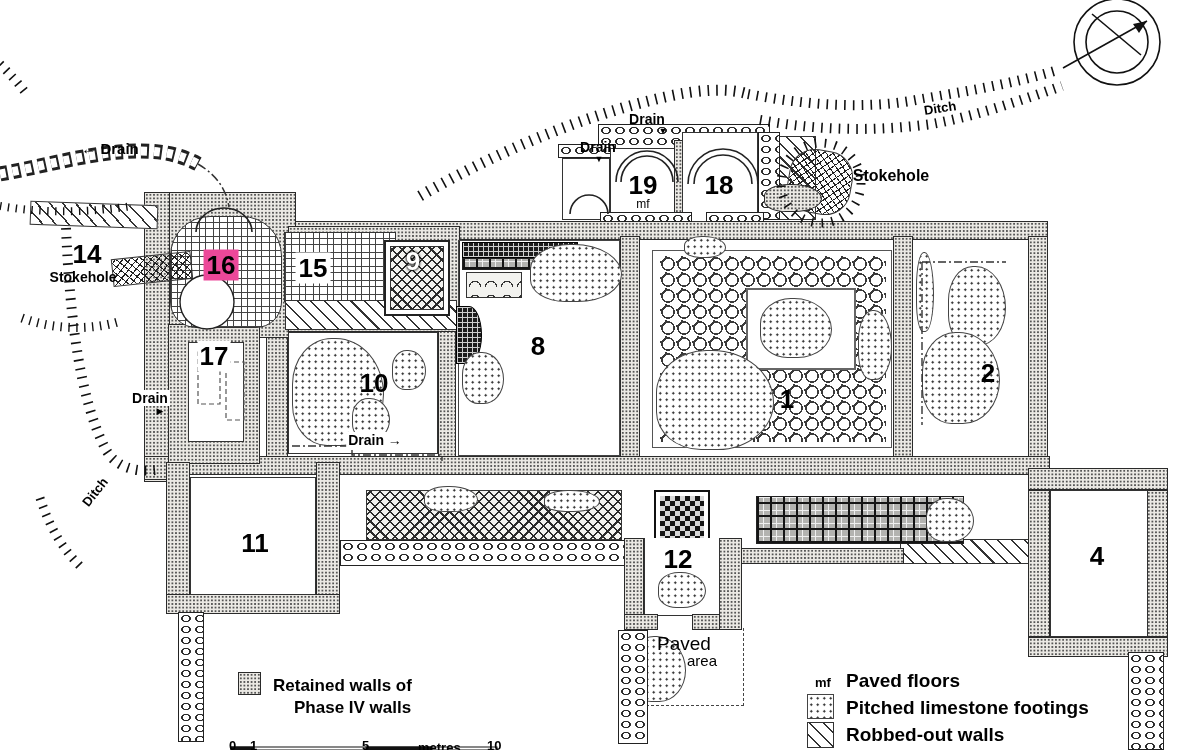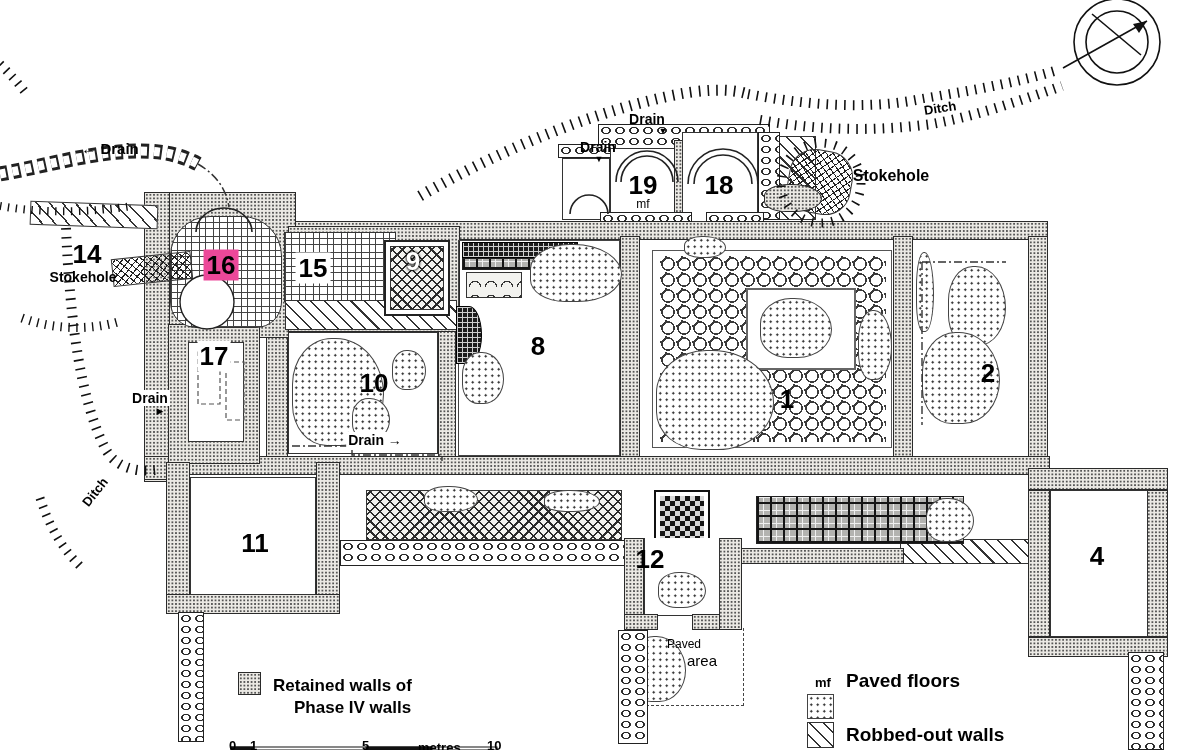--- a/index.html
+++ b/index.html
@@ -221,21 +221,21 @@
       <rect x="366" y="747" width="66" height="3" fill="#111"></rect>
     </g>
   </svg>
 
   <div class="abs ctr room-num" style="left:787px;top:399px">1</div>
   <div class="abs ctr room-num" style="left:988px;top:373px">2</div>
   <div class="abs ctr room-num" style="left:538px;top:346px">8</div>
   <div class="abs ctr room-num" style="left:413px;top:261px;color:#fff;text-shadow:0 0 3px #000,0 0 3px #000">9</div>
   <div class="abs ctr room-num" style="left:374px;top:383px">10</div>
   <div class="abs ctr room-num" style="left:255px;top:543px">11</div>
-  <div class="abs ctr room-num" style="left:650px;top:559px">12</div>
+  <div class="abs ctr room-num" style="left:678px;top:559px">12</div>
   <div class="abs ctr room-num" style="left:1097px;top:556px">4</div>
   <div class="abs ctr room-num" style="left:87px;top:254px">14</div>
   <div class="abs ctr room-num" style="left:313px;top:268px;background:#fff;padding:0 3px">15</div>
   <div class="abs ctr room-num" style="left:221px;top:265px;background:#ec4899;padding:0 3px">16</div>
   <div class="abs ctr room-num" style="left:214px;top:356px;background:#fff;padding:0 2px">17</div>
   <div class="abs ctr room-num" style="left:719px;top:185px">18</div>
   <div class="abs ctr room-num" style="left:643px;top:185px">19</div>
   <div class="abs ctr lbl-sm" style="left:643px;top:204px;font-weight:400">mf</div>
 
   <div class="abs ctr lbl" style="left:110px;top:148px;font-size:15px">← Drain</div>
@@ -243,30 +243,31 @@
   <div class="abs ctr" style="left:663px;top:131px;font-size:9px">▼</div>
   <div class="abs ctr lbl" style="left:598px;top:147px">Drain</div>
   <div class="abs ctr" style="left:599px;top:159px;font-size:9px">▼</div>
   <div class="abs ctr lbl" style="left:150px;top:398px;background:#fff;padding:0 2px">Drain</div>
   <div class="abs ctr" style="left:160px;top:411px;font-size:9px">▶</div>
   <div class="abs ctr lbl" style="left:375px;top:440px;background:#fff;padding:0 2px">Drain →</div>
   <div class="abs ctr lbl" style="left:940px;top:108px;transform:translate(-50%,-50%) rotate(-9deg);font-size:13px;background:#fff;padding:0 2px">Ditch</div>
   <div class="abs ctr lbl" style="left:95px;top:492px;transform:translate(-50%,-50%) rotate(-52deg);font-size:13px">Ditch</div>
   <div class="abs ctr lbl" style="left:83px;top:277px">Stokehole</div>
   <div class="abs ctr lbl" style="left:891px;top:176px;font-size:16px">Stokehole</div>
-  <div class="abs ctr lbl" style="left:684px;top:644px;font-size:12px;font-weight:400">Paved</div>
+  <div class="abs ctr lbl" style="left:684px;top:644px;font-size:19px;font-weight:400">Paved</div>
   <div class="abs ctr lbl" style="left:702px;top:660px;font-size:15px;font-weight:400">area</div>
 
   <div class="abs wall" style="left:238px;top:672px;width:23px;height:23px"></div>
   <div class="abs legend-text-sm" style="left:273px;top:676px">Retained walls of</div>
   <div class="abs legend-text-sm" style="left:294px;top:698px">Phase IV walls</div>
 
   <div class="abs scale-num" style="left:815px;top:675px">mf</div>
   <div class="abs legend-text" style="left:846px;top:670px">Paved floors</div>
   <div class="abs footing" style="left:807px;top:694px;width:27px;height:25px"></div>
+  <div class="abs legend-text" style="left:846px;top:697px">Pitched limestone footings</div>
   <div class="abs hatch" style="left:807px;top:722px;width:27px;height:26px"></div>
   <div class="abs legend-text" style="left:846px;top:724px">Robbed-out walls</div>
 
   <div class="abs scale-num" style="left:229px;top:738px">0</div>
   <div class="abs scale-num" style="left:250px;top:738px">1</div>
   <div class="abs scale-num" style="left:362px;top:738px">5</div>
   <div class="abs scale-num" style="left:418px;top:740px">metres</div>
   <div class="abs scale-num" style="left:487px;top:738px">10</div>
 
 </div>

